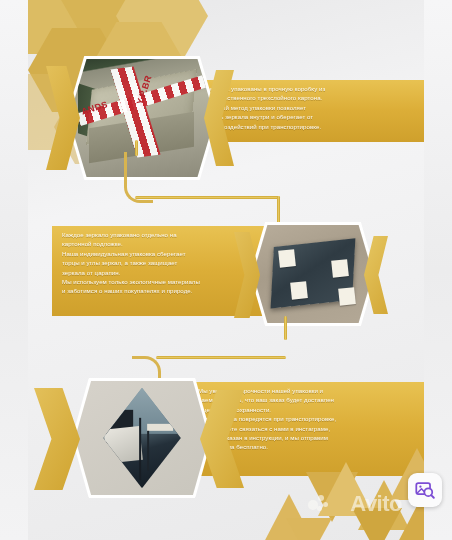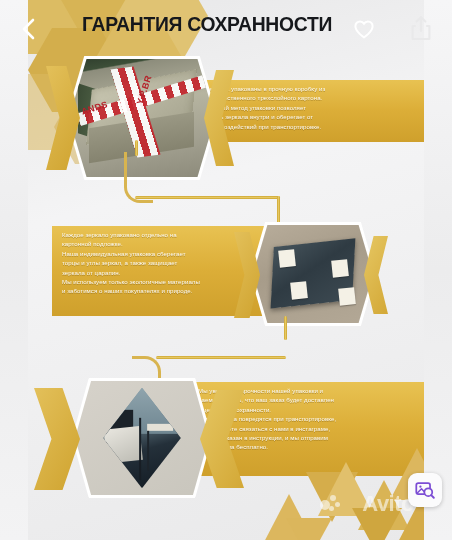--- a/index.html
+++ b/index.html
@@ -244,21 +244,21 @@
   #share-btn {
     position: absolute;
     left: 409px; top: 14px;
     width: 24px; height: 28px;
     cursor: pointer;
   }
 
   
   #watermark {
     position: absolute;
-    right: 10px;
+    right: 22px;
     bottom: 22px;
     height: 28px;
     display: flex;
     align-items: center;
     gap: 20px;
     opacity: .62;
     z-index: 25;
     pointer-events: none;
   }
   #wm-dots {
@@ -435,37 +435,14 @@
   <div id="lens-btn">
     <svg width="22" height="22" viewBox="0 0 24 24">
       <rect x="2.5" y="4.5" width="15" height="12" rx="2.2" fill="none" stroke="#7c4dd4" stroke-width="1.9"></rect>
       <circle cx="7" cy="8.4" r="1.25" fill="#7c4dd4"></circle>
       <path d="M3.6 15.2 L8.2 10.6 L12.4 15.2" fill="none" stroke="#7c4dd4" stroke-width="1.6" stroke-linejoin="round"></path>
       <circle cx="15.6" cy="14.4" r="4.3" fill="#fbfbfc" stroke="#7c4dd4" stroke-width="1.9"></circle>
       <line x1="18.8" y1="17.6" x2="21.6" y2="20.4" stroke="#7c4dd4" stroke-width="2.1" stroke-linecap="round"></line>
     </svg>
   </div>
 
-  <div id="topbar">
-    <div id="back-btn">
-      <svg width="22" height="26" viewBox="0 0 22 26">
-        <path d="M15 4 L6 13 L15 22" fill="none" stroke="#ffffff" stroke-width="2.6" stroke-linecap="round" stroke-linejoin="round"></path>
-      </svg>
-    </div>
-
-    <div id="title">ГАРАНТИЯ СОХРАННОСТИ</div>
-
-    <div id="heart-btn">
-      <svg width="24" height="24" viewBox="0 0 24 24">
-        <path d="M12 20.3 C12 20.3 3.4 14.9 3.4 9.2 C3.4 6.4 5.5 4.4 8.1 4.4 C9.9 4.4 11.2 5.4 12 6.6 C12.8 5.4 14.1 4.4 15.9 4.4 C18.5 4.4 20.6 6.4 20.6 9.2 C20.6 14.9 12 20.3 12 20.3 Z" fill="none" stroke="#ffffff" stroke-width="2"></path>
-      </svg>
-    </div>
-
-    <div id="share-btn">
-      <svg width="24" height="28" viewBox="0 0 24 28">
-        <path d="M6 12 H3.6 V25 H20.4 V12 H18" fill="none" stroke="#e9e9ea" stroke-width="2.1" stroke-linecap="round" stroke-linejoin="round"></path>
-        <line x1="12" y1="3.2" x2="12" y2="17" stroke="#e9e9ea" stroke-width="2.1" stroke-linecap="round"></line>
-        <path d="M7.6 7.6 L12 3.2 L16.4 7.6" fill="none" stroke="#e9e9ea" stroke-width="2.1" stroke-linecap="round" stroke-linejoin="round"></path>
-      </svg>
-    </div>
-  </div>
 
 </div>
 
 </body></html>

